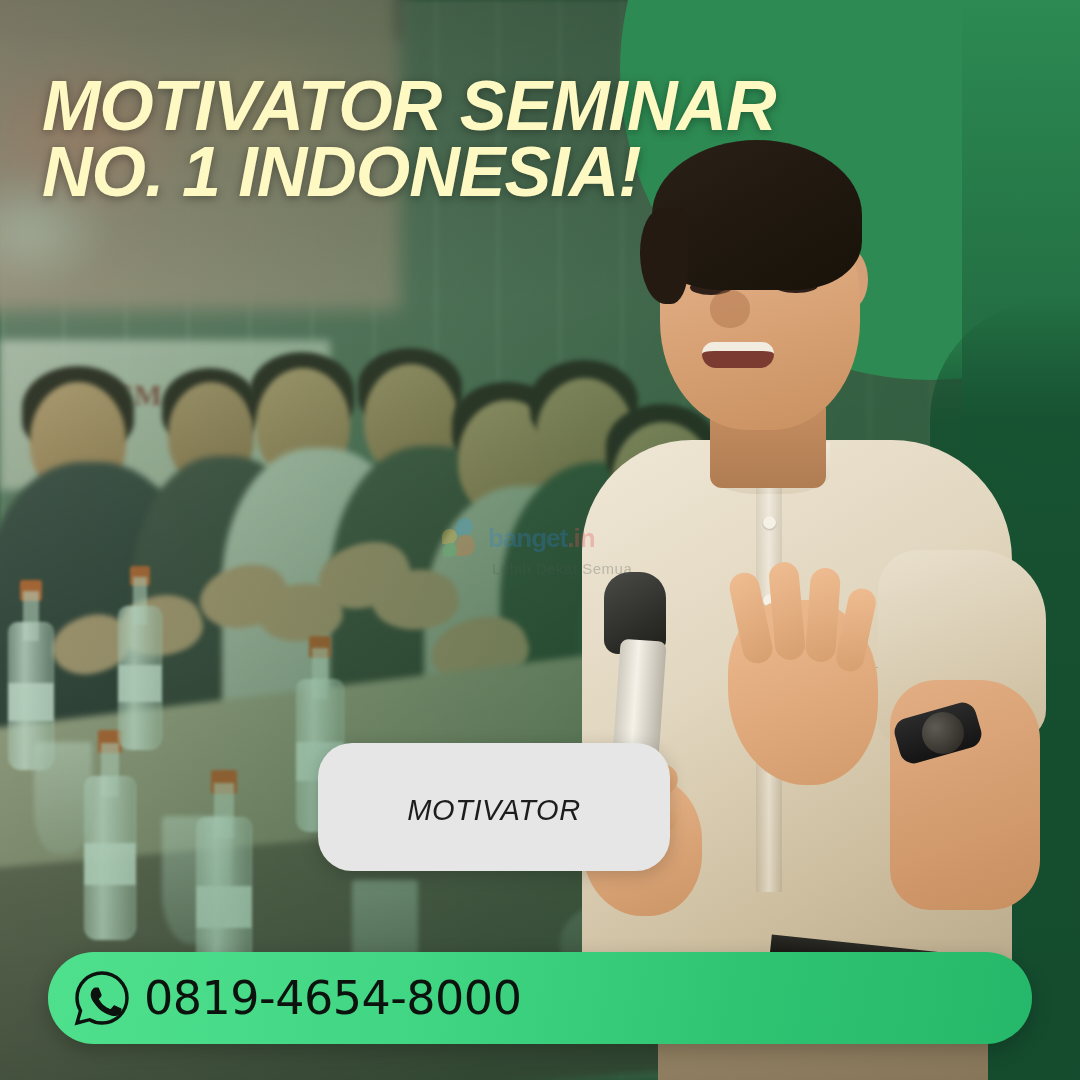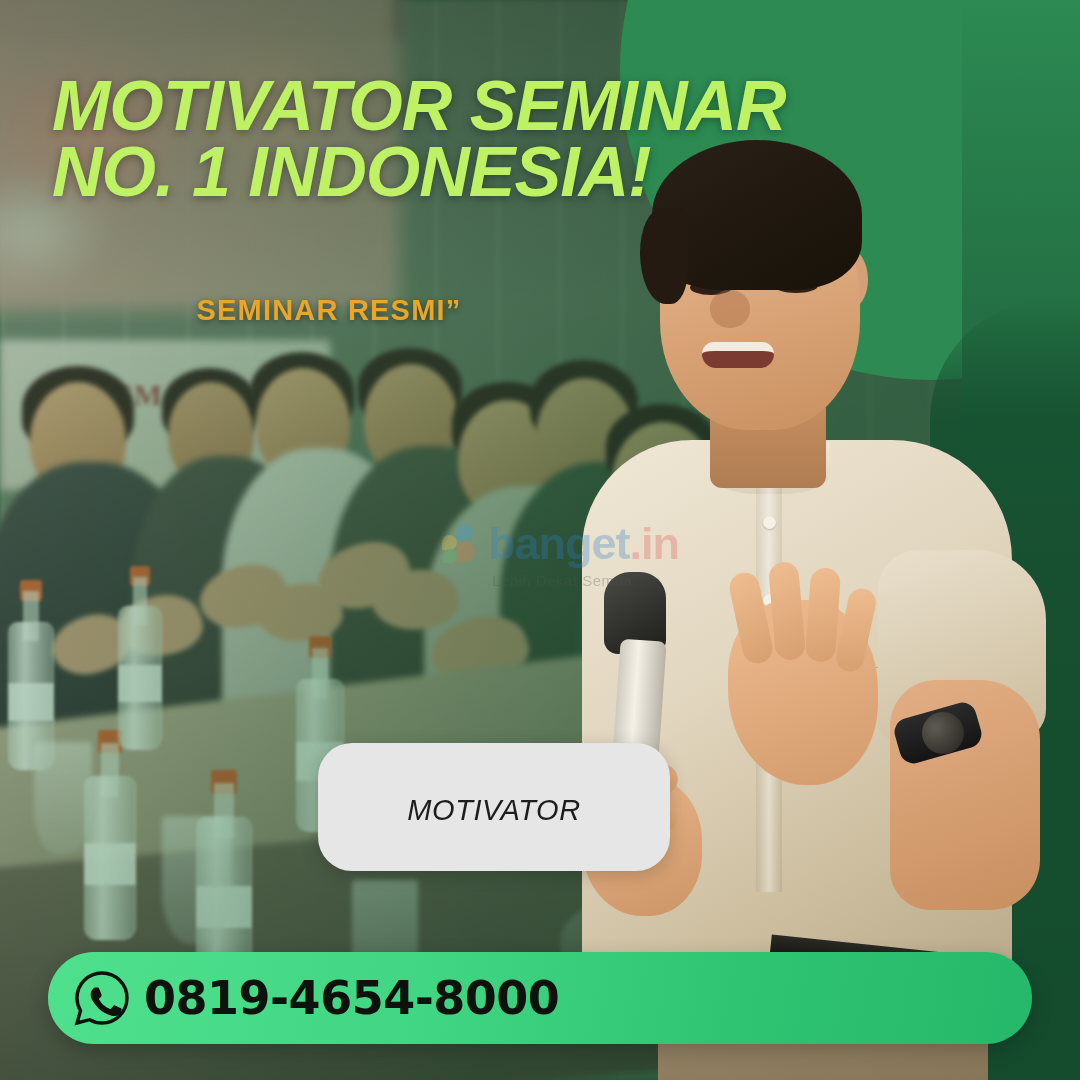--- a/index.html
+++ b/index.html
@@ -218,39 +218,39 @@
     background:linear-gradient(180deg,#2c8a52 0%,#226b41 34%,#1d5f39 100%);
   }
   .right-panel-soft {
     position:absolute; right:0; top:300px; width:150px; height:780px;
     background:linear-gradient(180deg,rgba(28,95,57,0),rgba(22,80,48,.92) 16%,rgba(20,74,45,.96));
     border-radius:120px 0 0 0;
   }
 
   
   .headline {
-    position:absolute; left:52px; top:74px; width:810px;
+    position:absolute; left:42px; top:74px; width:810px;
     font-size:70px; line-height:.94; font-weight:bold; font-style:italic;
-    color:#bef264; letter-spacing:-1px;
+    color:#fef9c3; letter-spacing:-1px;
     text-shadow:0 2px 10px rgba(0,0,0,.35);
   }
   .headline .l2 { display:block; }
   .subhead {
     position:absolute; left:44px; top:258px; width:570px; text-align:center;
     font-size:29px; line-height:1.2; font-weight:bold; color:#e8a72b;
     letter-spacing:1.2px;
     text-shadow:0 2px 6px rgba(0,0,0,.45);
   }
 
   
   .watermark { position:absolute; left:440px; top:518px; width:250px; opacity:.30; }
   .wm-row { display:flex; align-items:center; gap:8px; }
   .wm-mark { position:relative; width:40px; height:40px; }
   .wm-mark i { position:absolute; display:block; border-radius:50% 50% 50% 8%; }
-  .wm-text { font-size:45px; font-weight:bold; color:#2f7fc9; letter-spacing:-1px; }
+  .wm-text { font-size:26px; font-weight:bold; color:#2f7fc9; letter-spacing:-1px; }
   .wm-text .in { color:#e2585c; }
   .wm-tag { margin-left:52px; margin-top:2px; font-size:15px; color:#4c5a52; letter-spacing:.5px; }
 
   
   .namecard {
     position:absolute; left:318px; top:743px; width:352px; height:128px;
     background:#e6e6e6; border-radius:34px;
     display:flex; flex-direction:column; align-items:center; justify-content:center;
     box-shadow:0 4px 18px rgba(0,0,0,.18);
   }
@@ -259,21 +259,21 @@
 
   
   .footer {
     position:absolute; left:48px; top:952px; width:984px; height:92px;
     background:linear-gradient(100deg,#4fe08d 0%,#41d684 38%,#2ec472 70%,#26b86a 100%);
     border-radius:46px;
     display:flex; align-items:center; padding-left:26px; gap:20px;
     box-shadow:0 6px 20px rgba(0,0,0,.22);
   }
   .f-item { display:flex; align-items:center; gap:14px; }
-  .f-text { font-size:46px; font-weight:bold; color:#0c120d; letter-spacing:-.5px;
+  .f-text { font-size:46px; font-weight:normal; color:#0c120d; letter-spacing:-.5px;
     font-family:"DejaVu Sans", sans-serif; }
   .f-ico { flex:0 0 auto; display:block; }
 </style>
 </head>
 <body>
 
 <div id="poster">
 
   <div class="photo">
     <div class="wall"></div>
@@ -411,21 +411,20 @@
     <div class="fng" style="left:30px;  top:684px; width:88px; height:30px; transform:rotate(-4deg);"></div>
   </div>
 
   <div class="headline">
     <span>MOTIVATOR SEMINAR</span>
     <span class="l2">NO. 1 INDONESIA!</span>
   </div>
 
   <div class="subhead">
     <br>
-    <span>SEMINAR RESMI”</span>
   </div>
 
   <div class="watermark">
     <div class="wm-row">
       <span class="wm-mark">
         <i style="left:16px; top:0;   width:17px; height:17px; background:#3aa0dc;"></i>
         <i style="left:2px;  top:11px; width:15px; height:15px; background:#f0c040;"></i>
         <i style="left:16px; top:17px; width:19px; height:21px; background:#e0763a;"></i>
         <i style="left:3px;  top:25px; width:14px; height:14px; background:#5fbf6a;"></i>
       </span>

